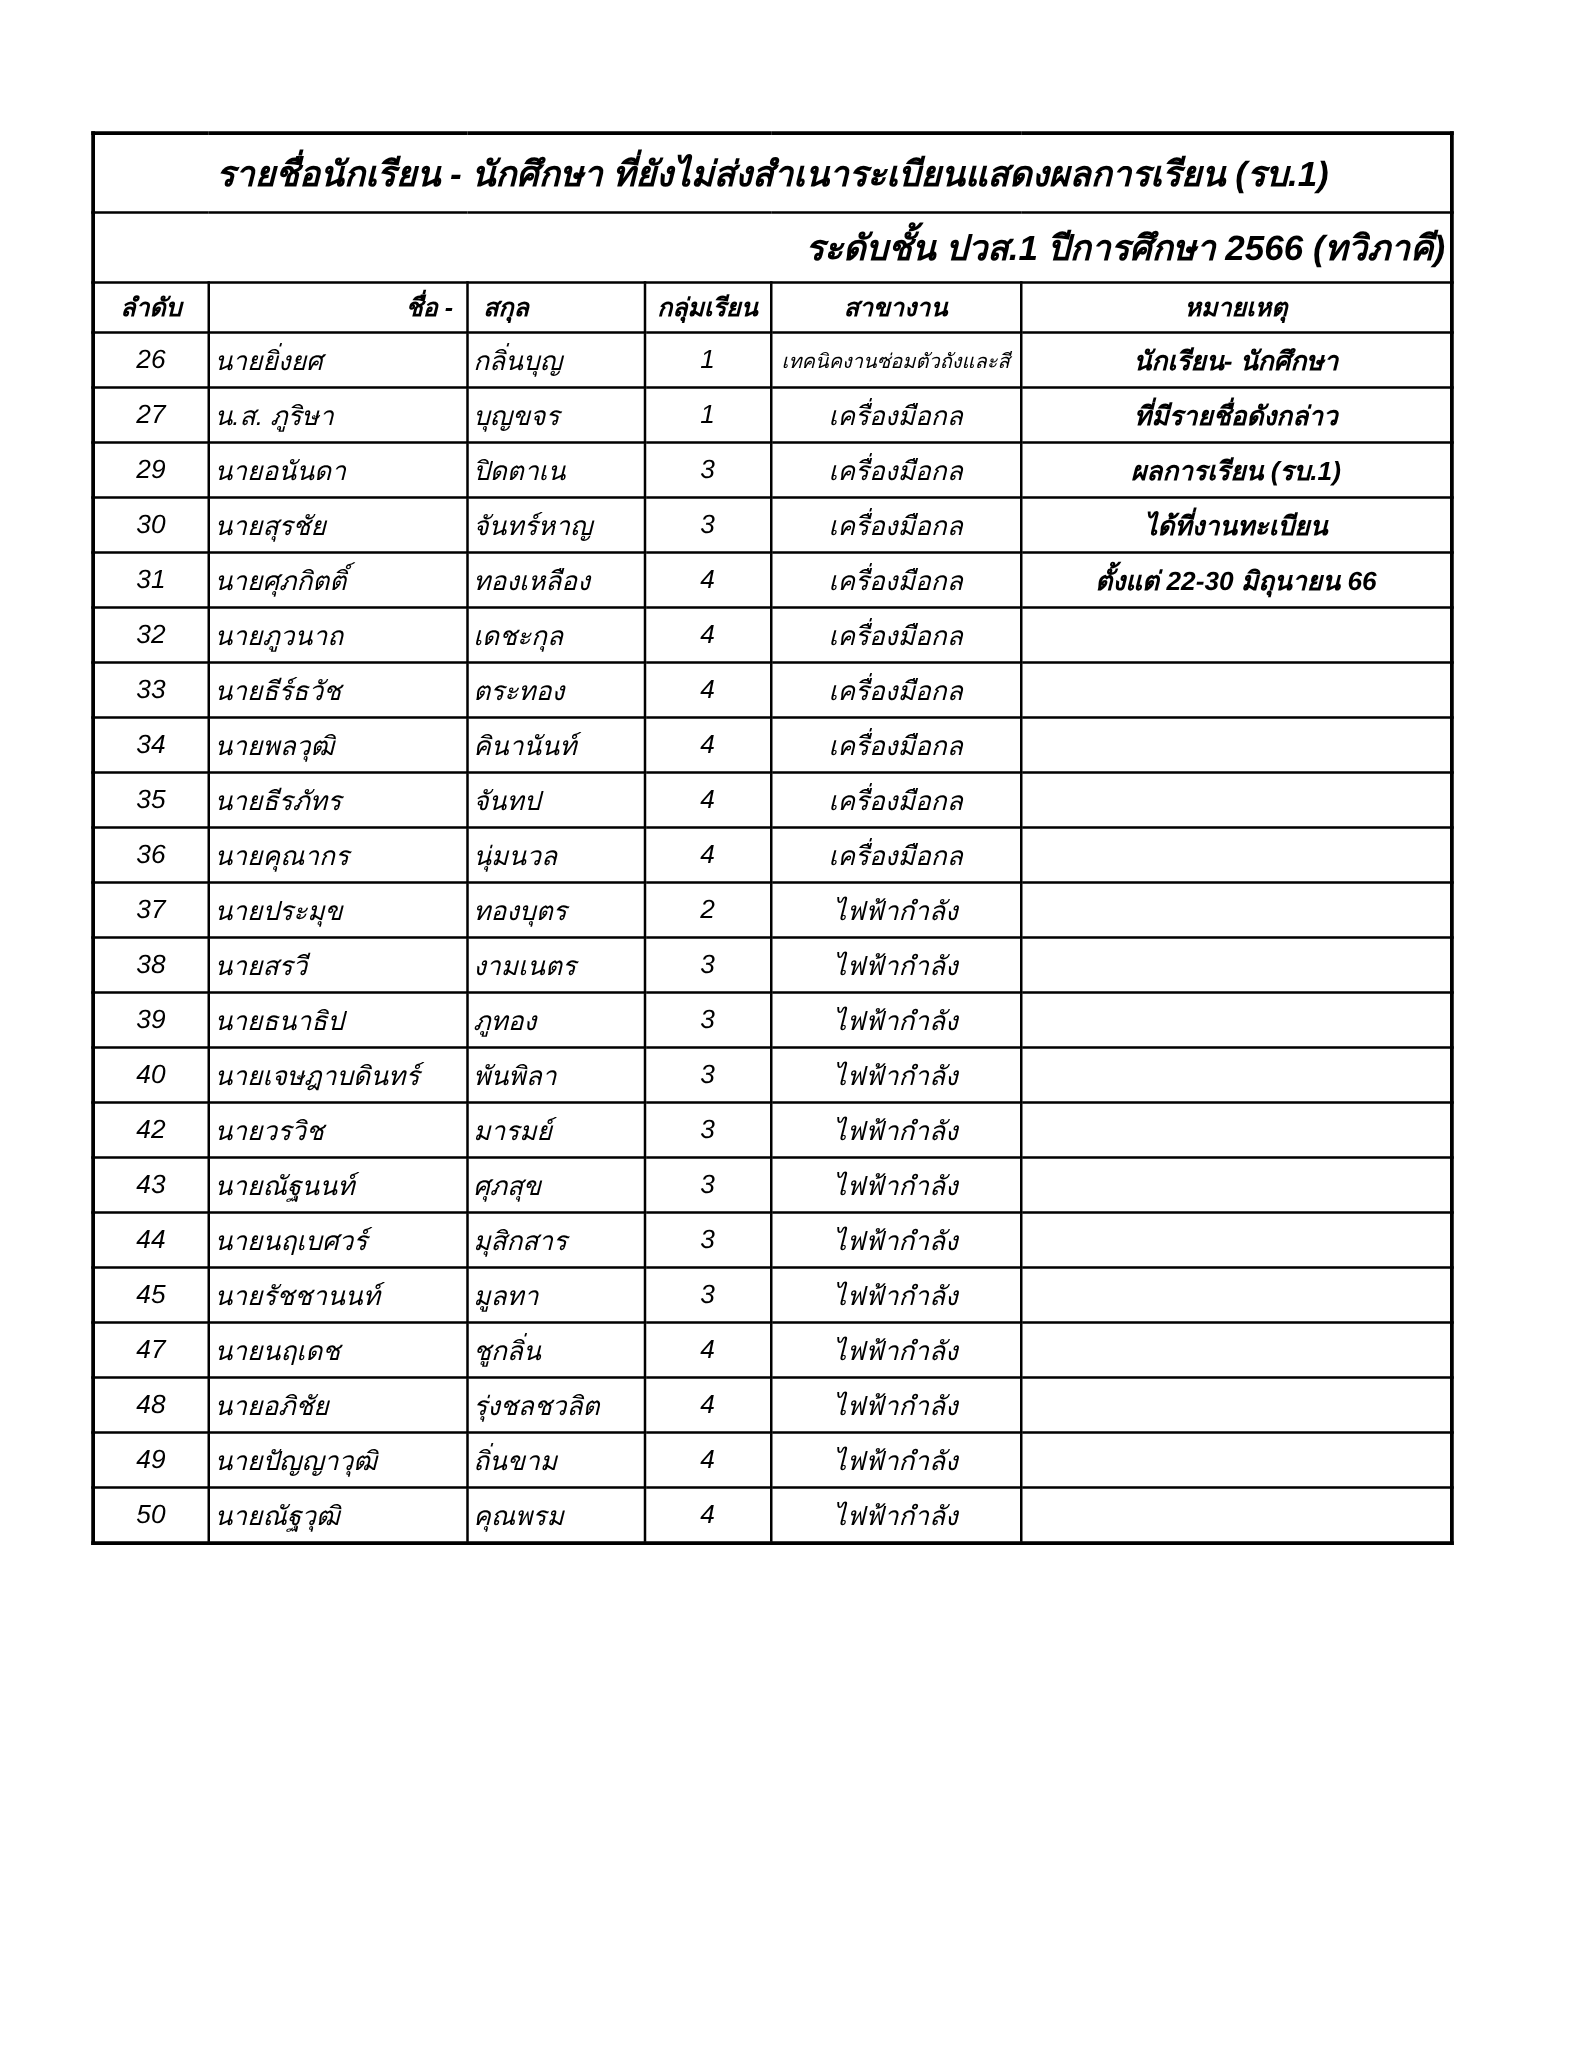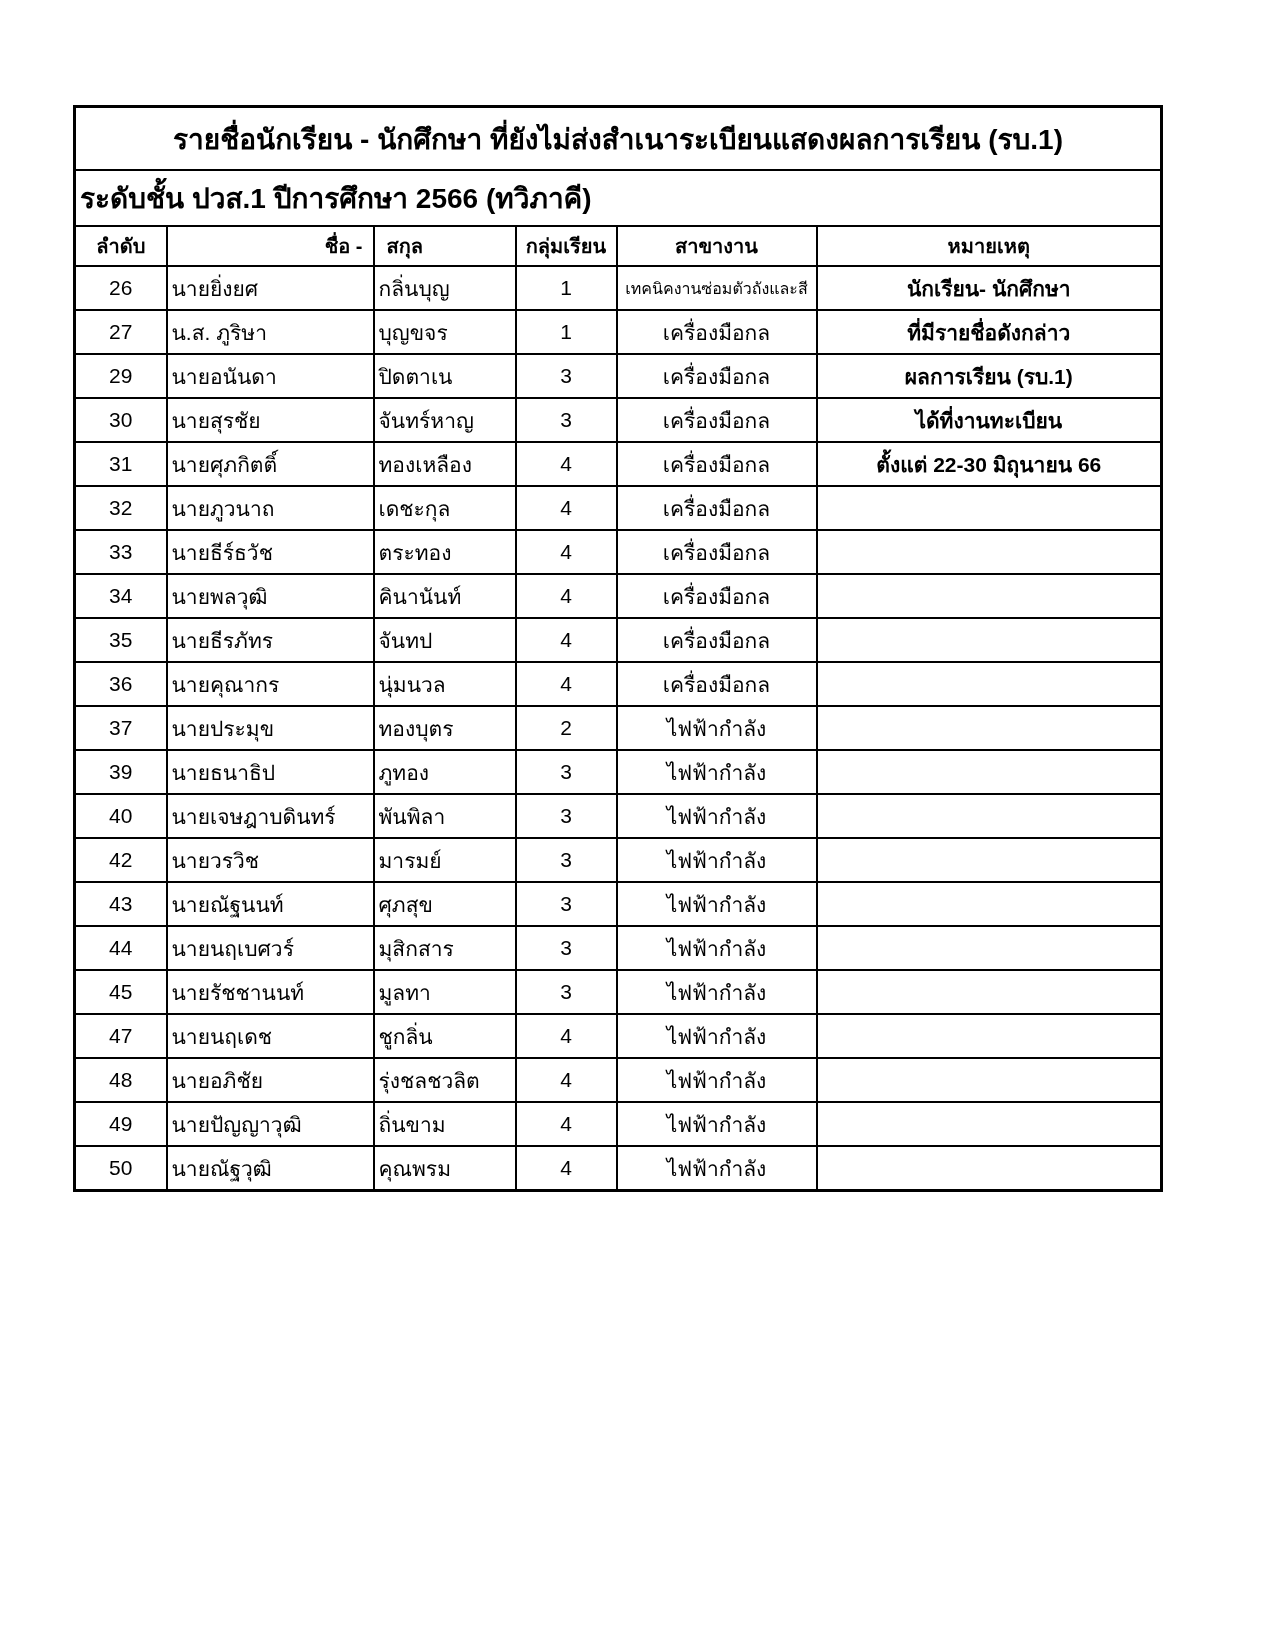--- a/index.html
+++ b/index.html
@@ -16,37 +16,38 @@
     color: #000000;
   }
   table.doc-table {
     position: absolute;
     left: 73px;
     top: 105px;
     width: 1087px;
     border-collapse: collapse;
     table-layout: fixed;
     border: 3px solid #000000;
+    font-style: italic;
   }
   table.doc-table td {
     border: 2px solid #000000;
     vertical-align: middle;
     padding: 0 4px;
     overflow: hidden;
     white-space: nowrap;
   }
   tr.title-row td {
     height: 61px;
     text-align: center;
     font-weight: bold;
     font-size: 28px;
   }
   tr.subtitle-row td {
     height: 54px;
-    text-align: left;
+    text-align: right;
     font-weight: bold;
     font-size: 28px;
   }
   tr.header-row td {
     height: 38px;
     font-weight: bold;
     font-size: 20px;
     text-align: center;
   }
   tr.header-row td.h-no { text-align: center; }
@@ -174,20 +175,28 @@
         </tr>
         <tr class="data-row">
           <td class="cell-no">37</td>
           <td class="cell-name">นายประมุข</td>
           <td class="cell-surname">ทองบุตร</td>
           <td class="cell-group">2</td>
           <td class="cell-field">ไฟฟ้ากำลัง</td>
           <td class="cell-remark"></td>
         </tr>
         <tr class="data-row">
+          <td class="cell-no">38</td>
+          <td class="cell-name">นายสรวี</td>
+          <td class="cell-surname">งามเนตร</td>
+          <td class="cell-group">3</td>
+          <td class="cell-field">ไฟฟ้ากำลัง</td>
+          <td class="cell-remark"></td>
+        </tr>
+        <tr class="data-row">
           <td class="cell-no">39</td>
           <td class="cell-name">นายธนาธิป</td>
           <td class="cell-surname">ภูทอง</td>
           <td class="cell-group">3</td>
           <td class="cell-field">ไฟฟ้ากำลัง</td>
           <td class="cell-remark"></td>
         </tr>
         <tr class="data-row">
           <td class="cell-no">40</td>
           <td class="cell-name">นายเจษฎาบดินทร์</td>

